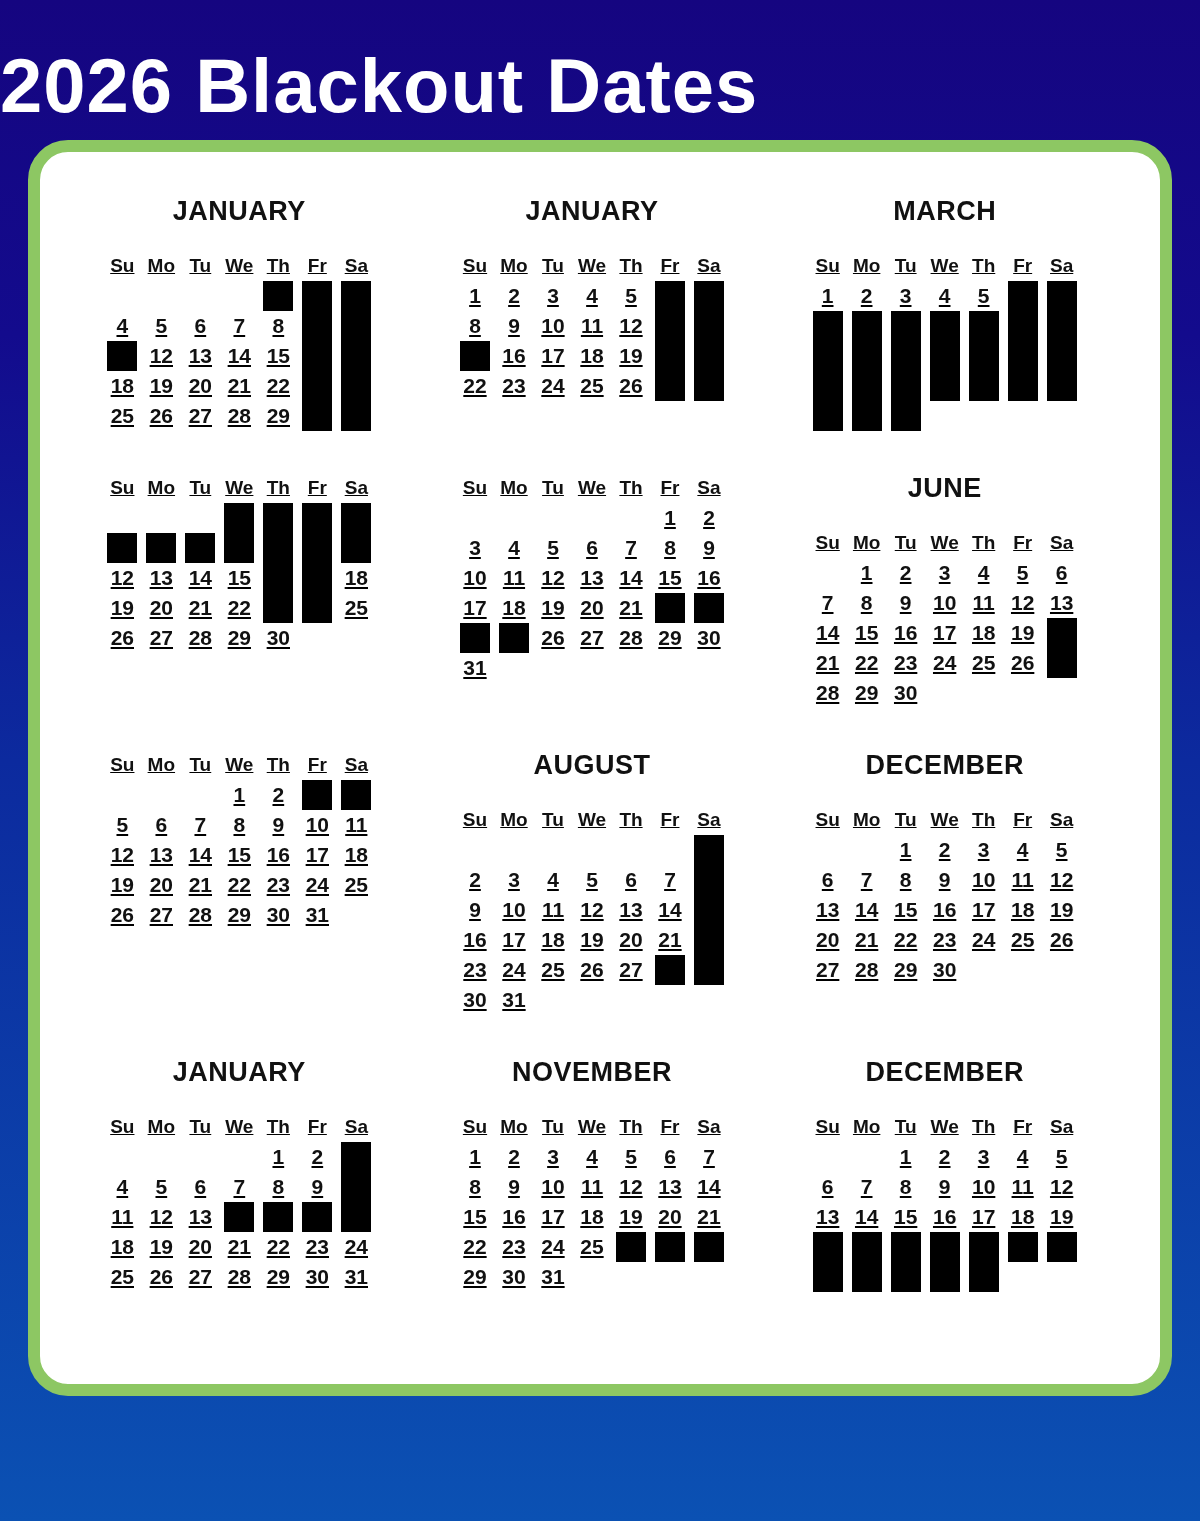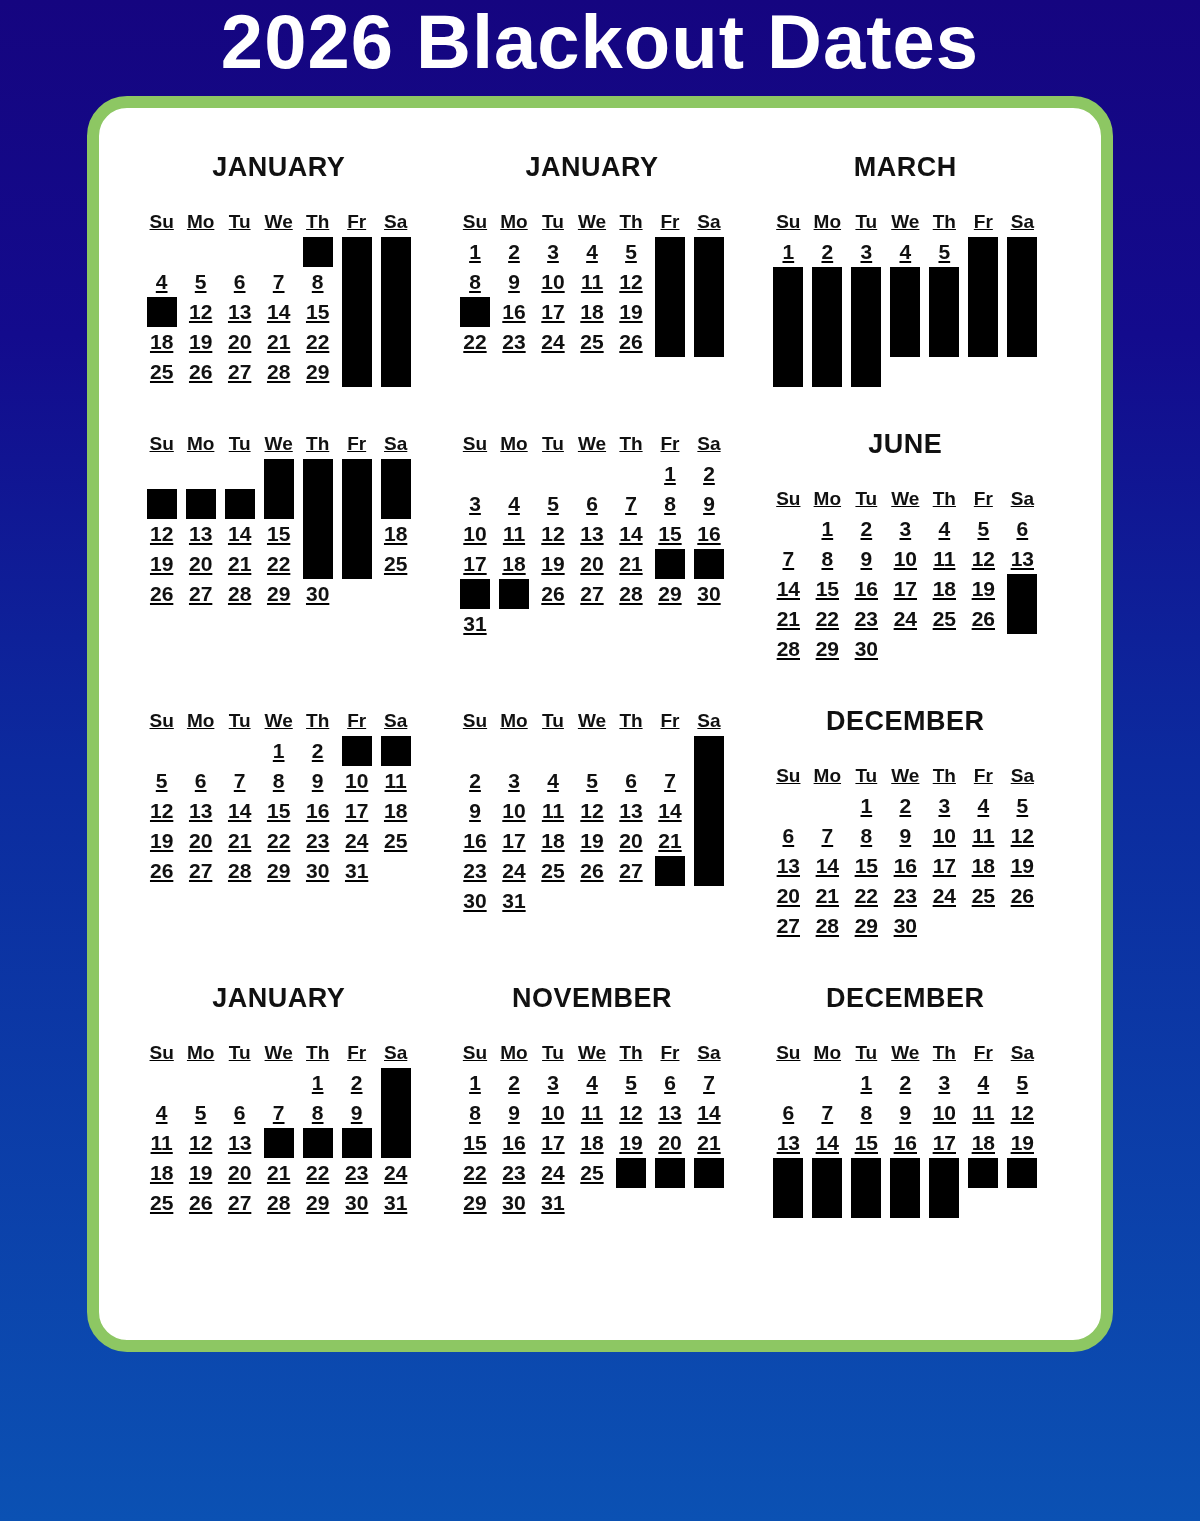--- a/index.html
+++ b/index.html
@@ -7,28 +7,29 @@
     width: 1200px;
     height: 1521px;
     background: linear-gradient(180deg, #150580 0%, #130b8d 22%, #0c2a9e 50%, #0b51b3 100%);
     font-family: "Liberation Sans", sans-serif;
     overflow: hidden;
   }
   .page-title {
     color: #ffffff;
     font-size: 76px;
     font-weight: 800;
-    text-align: center;
+    text-align: left;
     letter-spacing: 1px;
     margin: 0;
+    padding-top: 44px;
     line-height: 1.1;
   }
   .card {
     box-sizing: border-box;
-    width: 1026px;
+    width: 1144px;
     height: 1256px;
     margin: 12px auto 0 auto;
     background: #ffffff;
     border: 12px solid #8dc763;
     border-radius: 40px;
     padding: 44px 46px 40px 30px;
   }
   .months-grid {
     display: grid;
     grid-template-columns: repeat(3, 1fr);
@@ -663,20 +664,21 @@
               <td>29</td>
               <td>30</td>
               <td>31</td>
               <td></td>
             </tr>
           </tbody>
     </table>
   </section>
 
   <section class="month">
+    <h2 class="month-title">AUGUST</h2>
     <table class="cal">
       <thead>
         <tr>
               <th class="dow">Su</th>
               <th class="dow">Mo</th>
               <th class="dow">Tu</th>
               <th class="dow">We</th>
               <th class="dow">Th</th>
               <th class="dow">Fr</th>
               <th class="dow">Sa</th>

